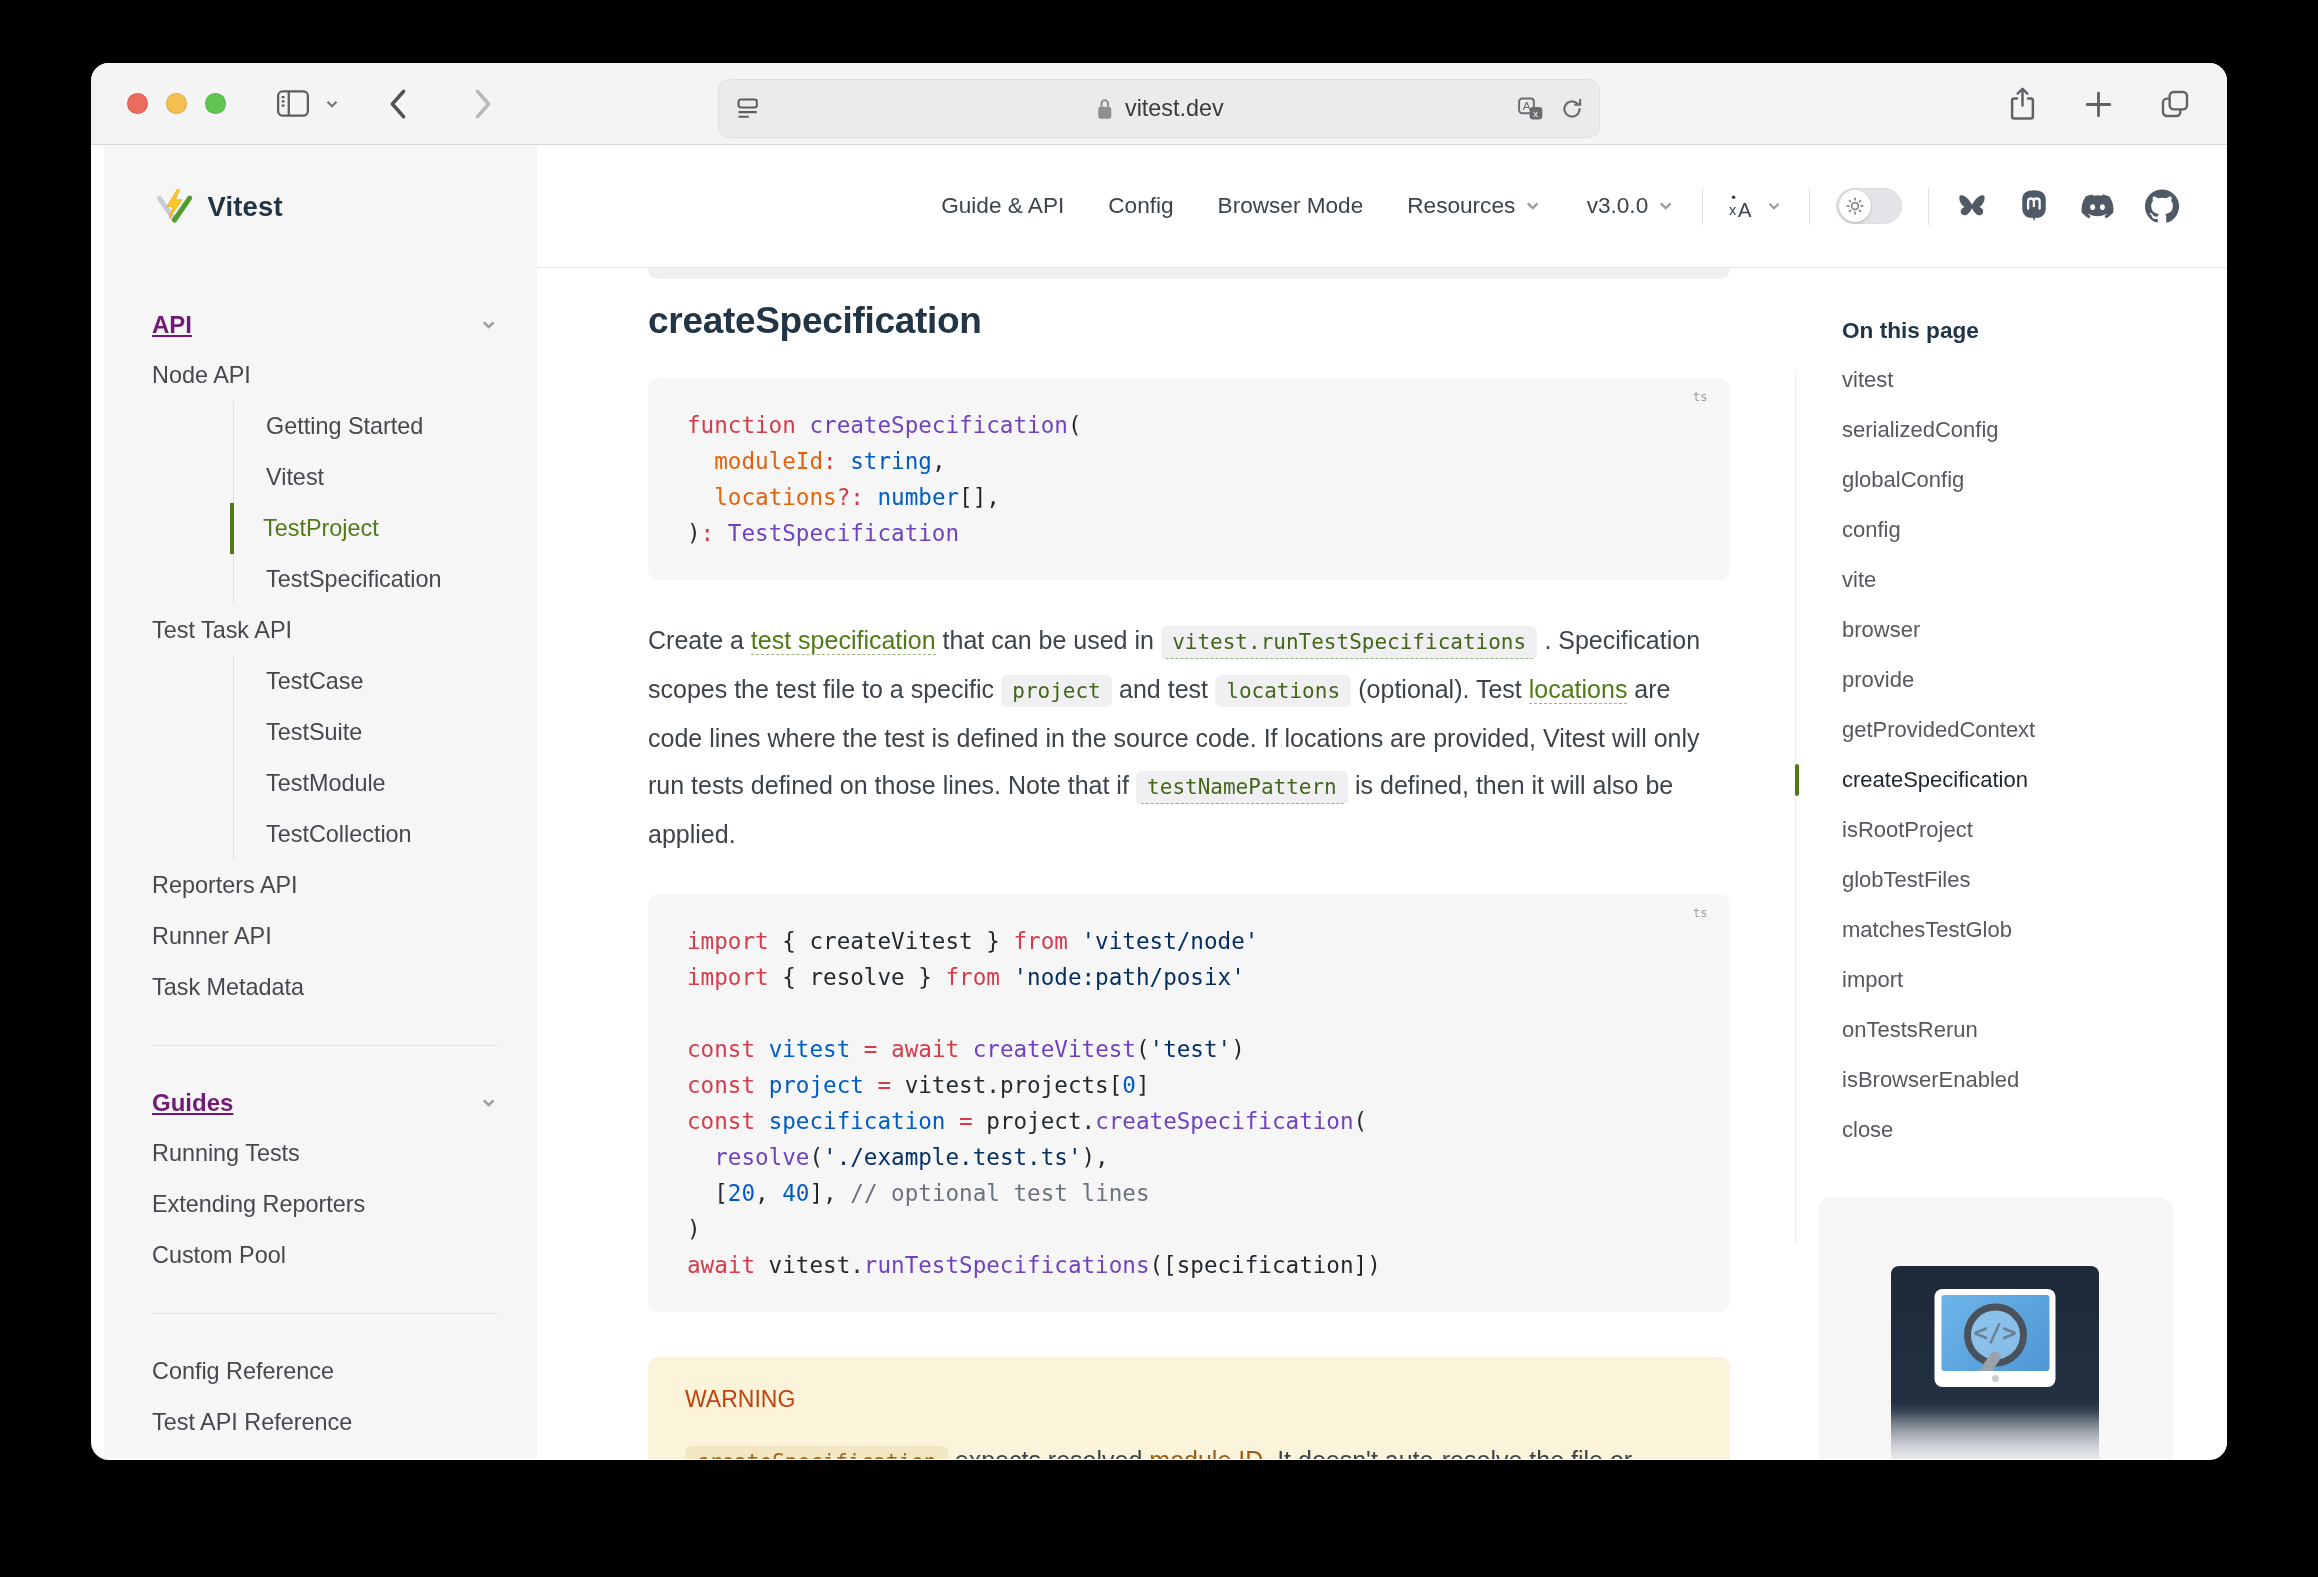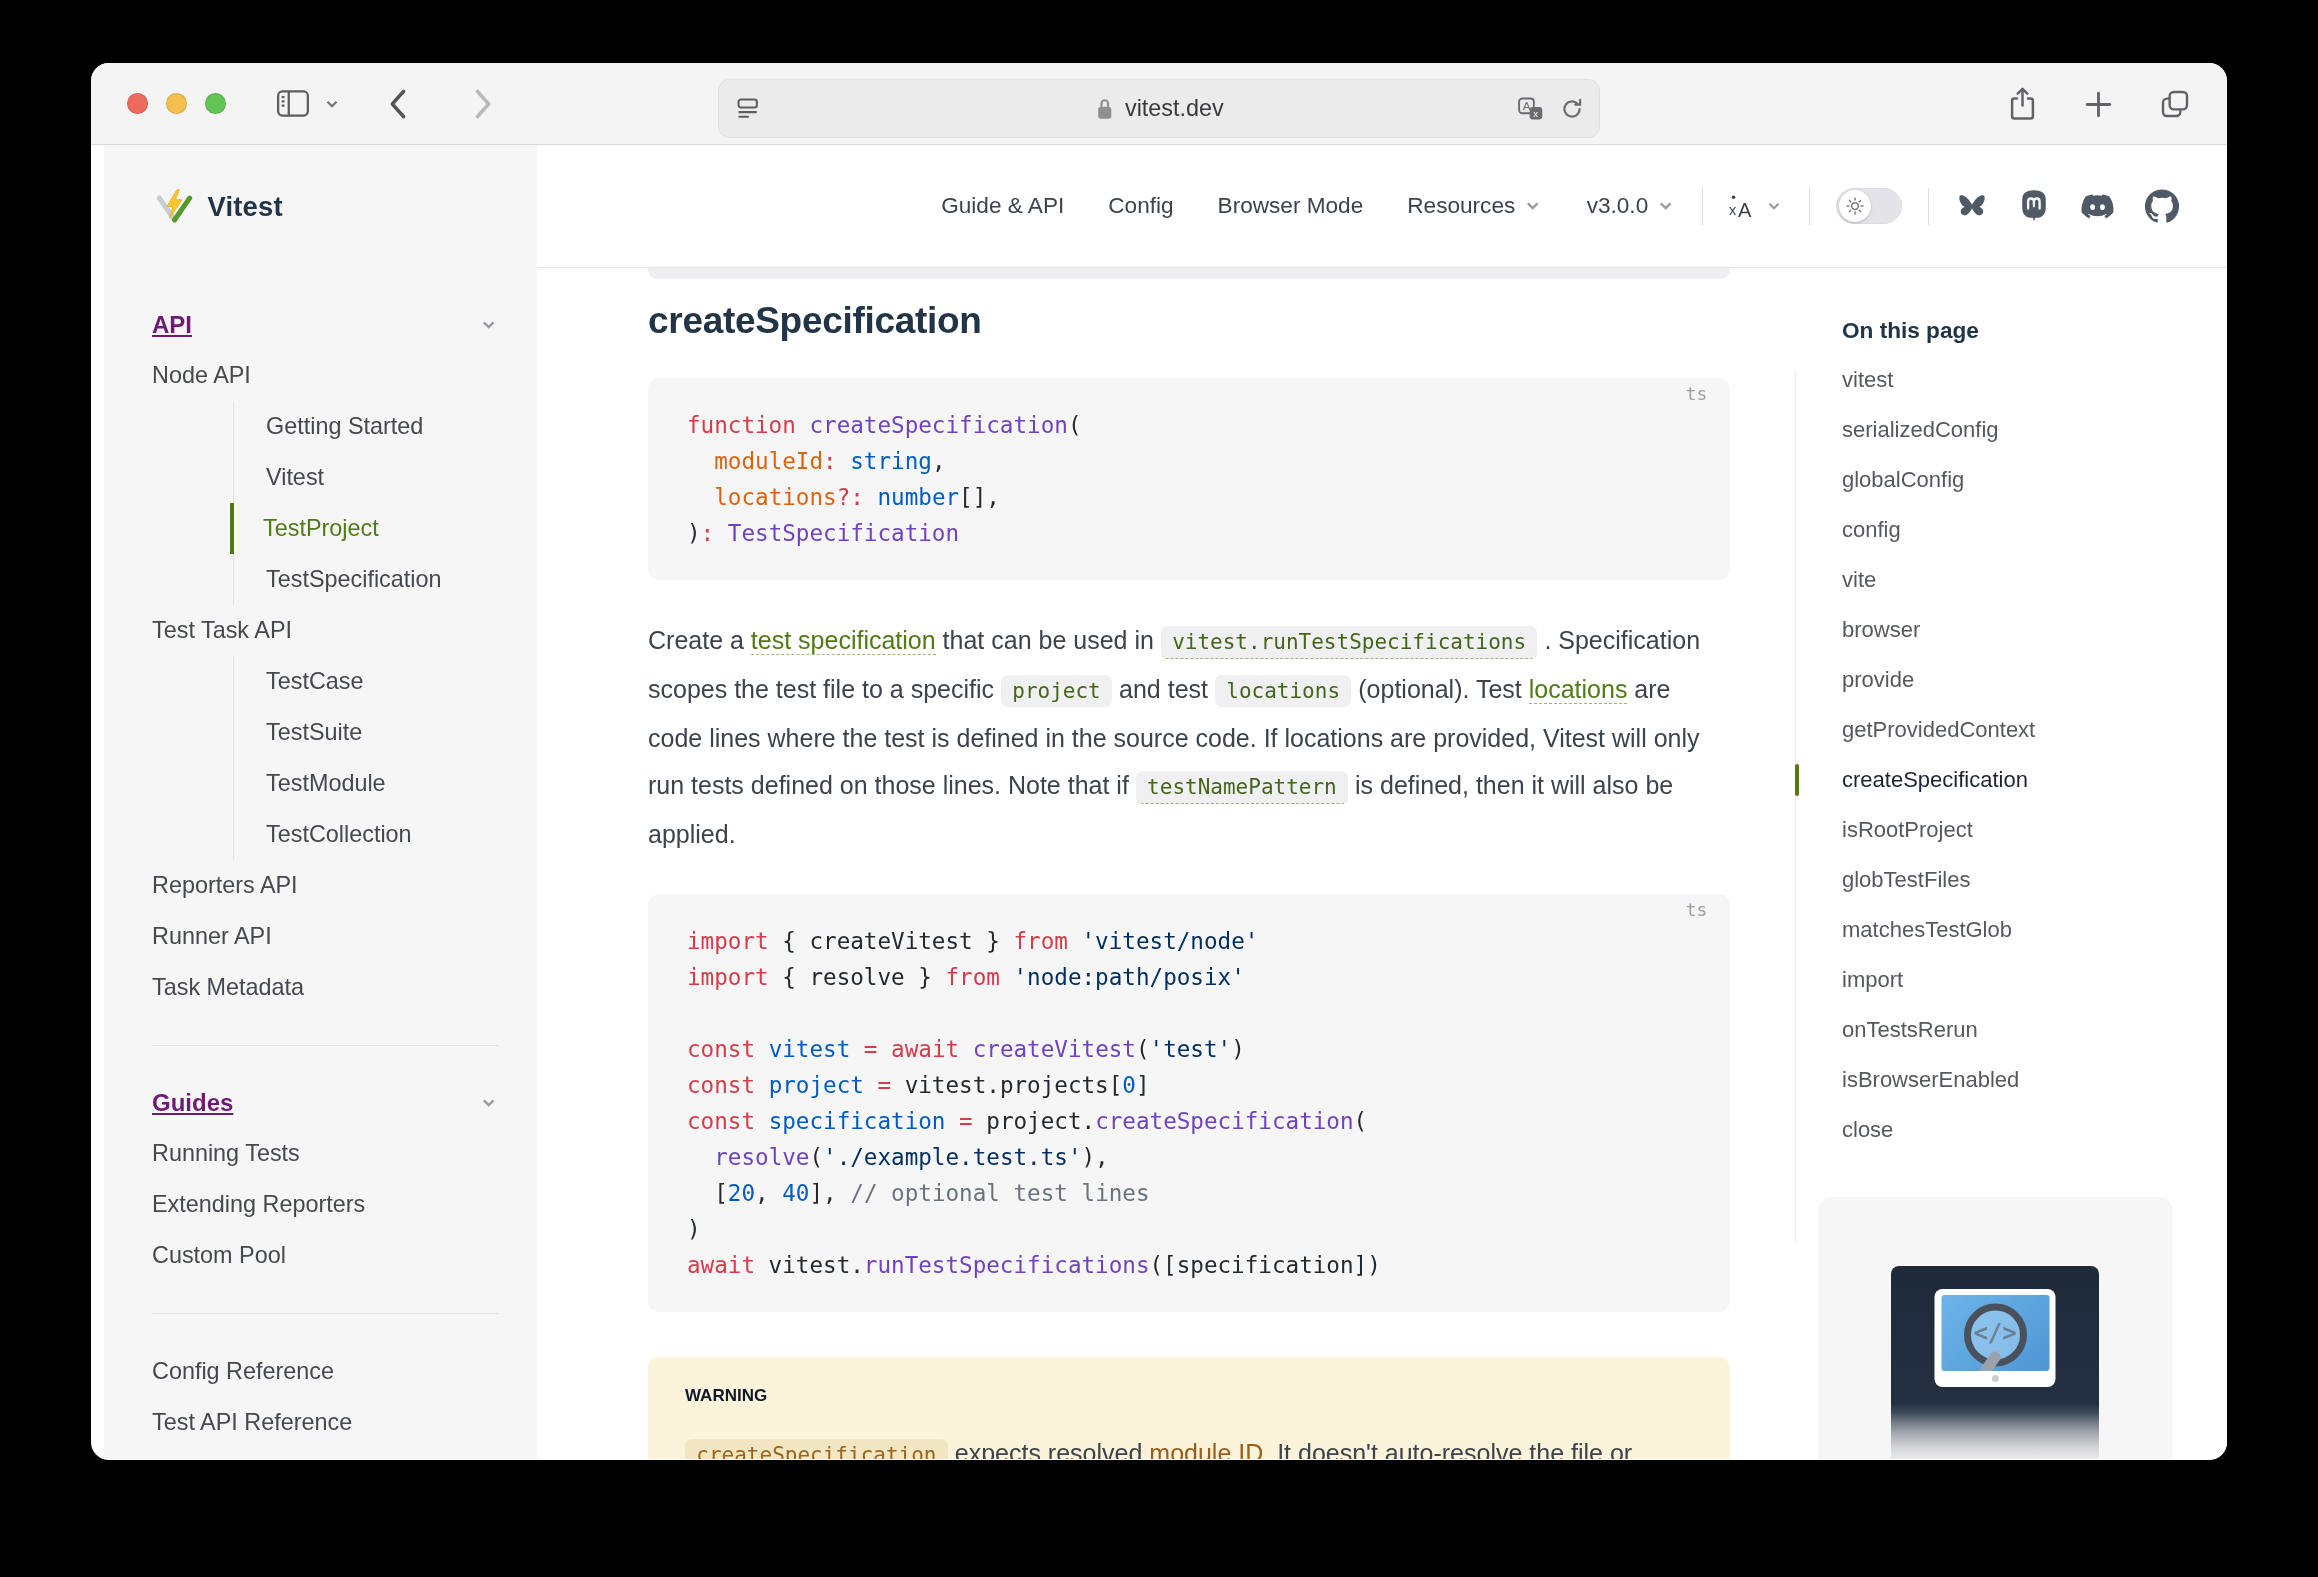--- a/index.html
+++ b/index.html
@@ -58,33 +58,33 @@
         box-shadow:0 0.8px 2.4px rgba(0,0,0,.25);display:flex;align-items:center;justify-content:center;color:#7a7a80;}
   .socials{display:flex;align-items:center;gap:29px;color:#505a66;}
   .soc{display:inline-flex;cursor:pointer;color:#505a66;}
   
   .content-row{height:1192px;display:flex;overflow:hidden;}
   .doc{flex:1;min-width:0;padding:0 0 0 111px;}
   .doc-inner{width:1082px;}
   .prev-sliver{width:1082px;height:11.3px;background:#efeff1;border-radius:0 0 9.7px 9.7px;}
   h2.page-title{margin:21px 0 0;font-size:37px;font-weight:700;color:#213547;letter-spacing:-0.3px;}
   .code-block{position:relative;margin-top:36px;background:#f6f6f7;border-radius:11.3px;padding:29px 0;}
-  .code-block .lang{position:absolute;top:5px;right:22.6px;font-family:"DejaVu Sans Mono",monospace;
-                    font-size:18px;color:#9e9ea4;}
+  .code-block .lang{position:absolute;top:12px;right:22.6px;font-family:"DejaVu Sans Mono",monospace;
+                    font-size:12px;color:#9e9ea4;}
   .code-block pre{margin:0;font-family:"DejaVu Sans Mono",monospace;font-size:22.6px;line-height:36px;
                   padding:0 39px;white-space:pre;}
   .tk-k{color:#d73a49;} .tk-f{color:#6f42c1;} .tk-v{color:#005cc5;} .tk-s{color:#032f62;}
   .tk-n{color:#005cc5;} .tk-o{color:#e36209;} .tk-c{color:#6a737d;} .tk-p{color:#24292e;}
   .para{margin:37px 0 0;font-size:25px;line-height:47px;color:#3c434b;width:1082px;}
   .rlink{color:#4f7a14;text-decoration:none;border-bottom:1.6px dashed rgba(79,122,20,.55);cursor:pointer;}
   .icode{font-family:"DejaVu Sans Mono",monospace;font-size:21px;background:#f0f0f2;border-radius:6.5px;
          padding:4px 11.3px;color:#43661a;white-space:nowrap;}
   .icode.ilink{border-bottom:1.6px dashed rgba(79,122,20,.55);cursor:pointer;}
   .warning{margin-top:45px;background:#fbf3da;border-radius:11.3px;padding:29px 37px 57px;width:1082px;}
-  .warn-title{font-size:17px;font-weight:700;color:#0f172a;}
+  .warn-title{font-size:23px;font-weight:400;color:#c2410c;}
   .warn-body{margin:24px 0 0;font-size:25px;line-height:47px;color:#3c434b;}
   .warning .icode{background:#f3e7c3;color:#9a641c;}
   .warning .rlink{color:#9a5c16;border-bottom:1.6px dashed rgba(154,92,22,.55);}
   
   .toc{width:432px;flex:none;padding-top:50px;position:relative;}
   .toc-rail{position:absolute;left:0;top:103px;width:0.8px;height:872px;background:#ececef;}
   .toc-title{font-size:22.6px;font-weight:700;color:#213547;padding-left:47px;margin-bottom:11.3px;}
   .toc-item{display:block;position:relative;font-size:22px;color:#55585e;text-decoration:none;
             padding:12px 0 12px 47px;}
   .toc-item.active{color:#1d2430;}

